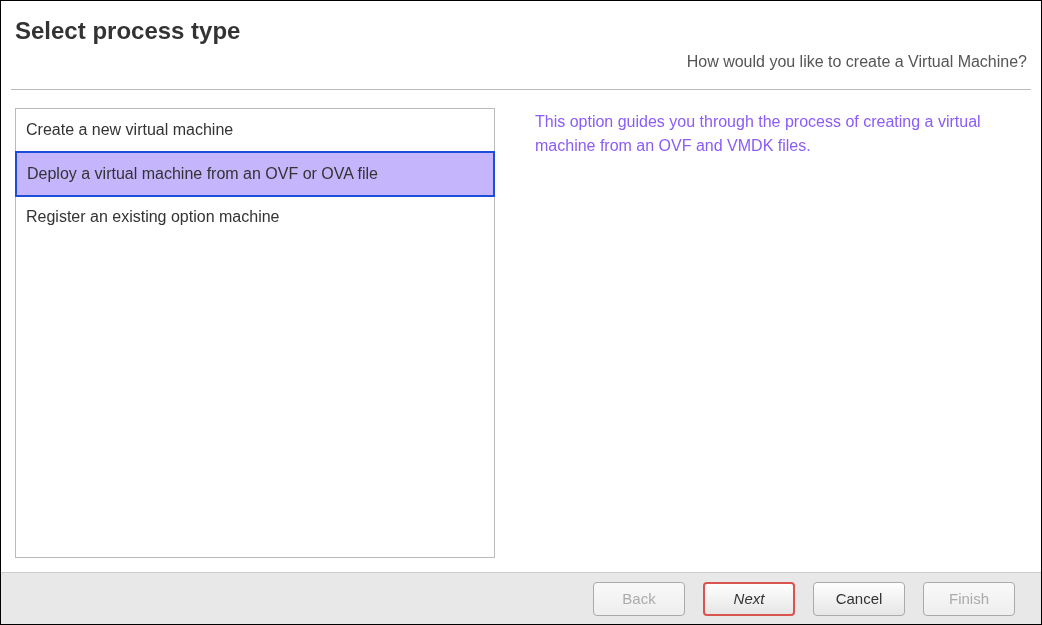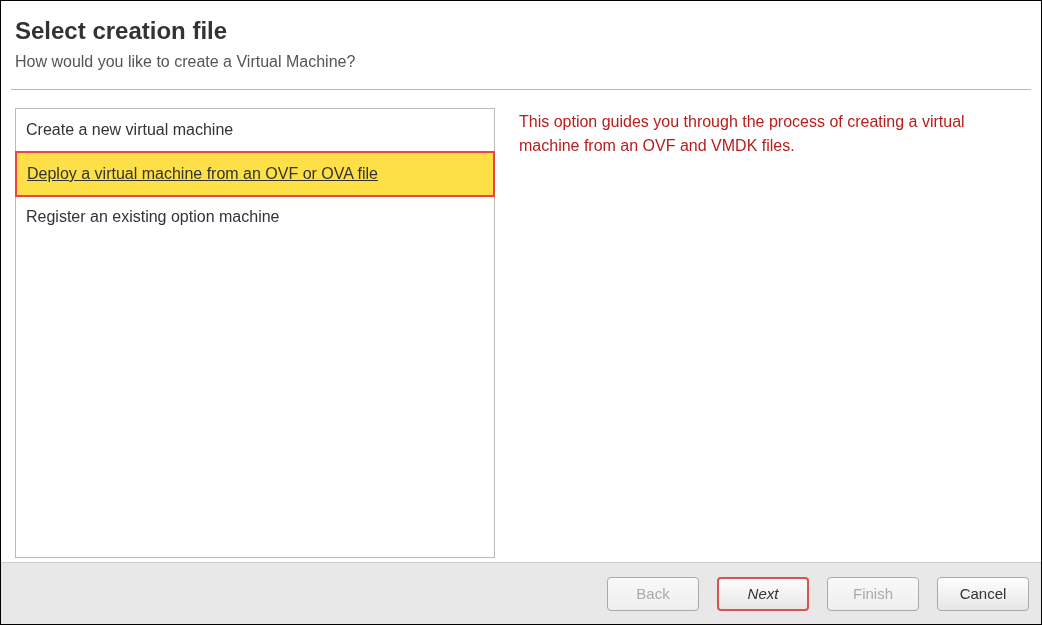--- a/index.html
+++ b/index.html
@@ -22,72 +22,72 @@
     .title {
       font-size: 24px;
       font-weight: bold;
       color: #333;
       margin-bottom: 8px;
     }
     .subtitle {
       font-size: 16px;
       color: #555;
       margin-bottom: 10px;
+      text-align: right;
     }
     .divider {
       border: none;
       border-top: 1px solid #bbb;
       margin: 0 10px 0 10px;
     }
     .content {
       display: flex;
       padding: 18px 20px 0 14px;
-      gap: 24px;
+      gap: 40px;
     }
     .option-list {
       width: 480px;
       height: 450px;
       border: 1px solid #bbb;
       background: #fff;
     }
     .option-item {
       padding: 12px 10px;
       font-size: 16px;
       color: #333;
       cursor: pointer;
       border-bottom: 1px solid transparent;
     }
     .option-item.selected {
-      background: #fde047;
-      border: 2px solid #ef4444;
+      background: #c4b5fd;
+      border: 2px solid #1d4ed8;
       margin: -1px;
       position: relative;
       z-index: 1;
-      text-decoration: underline;
     }
     .description {
       flex: 1;
       font-size: 16px;
-      color: #b91c1c;
+      color: #8b5cf6;
       line-height: 1.5;
       padding-top: 2px;
       padding-right: 20px;
     }
     .footer {
       position: absolute;
       bottom: 0;
       left: 0;
       right: 0;
-      height: 62px;
+      height: 52px;
       background: #e8e8e8;
       border-top: 1px solid #ccc;
       display: flex;
       justify-content: flex-end;
       align-items: center;
-      padding-right: 12px;
+      padding-right: 26px;
       gap: 18px;
     }
     .btn {
       min-width: 92px;
       height: 34px;
       font-size: 15px;
       border: 1px solid #aaa;
       border-radius: 4px;
       background: linear-gradient(#fefefe, #e6e6e6);
       color: #333;
@@ -100,21 +100,21 @@
     }
     .btn.highlight {
       border: 2px solid #d9534f;
       font-style: italic;
     }
   </style>
 </head>
 <body>
 
 <div class="header">
-  <div class="title">Select creation file</div>
+  <div class="title">Select process type</div>
   <div class="subtitle">How would you like to create a Virtual Machine?</div>
 </div>
 <hr class="divider">
 
 <div class="content">
   <div class="option-list">
     <div class="option-item">
       <span>Create a new virtual machine</span>
     </div>
     <div class="option-item selected">
@@ -123,15 +123,15 @@
     <div class="option-item">
       <span>Register an existing option machine</span>
     </div>
   </div>
   <div class="description">This option guides you through the process of creating a virtual machine from an OVF and VMDK files.</div>
 </div>
 
 <div class="footer">
   <button class="btn" disabled="">Back</button>
   <button class="btn highlight">Next</button>
+  <button class="btn">Cancel</button>
   <button class="btn" disabled="">Finish</button>
-  <button class="btn">Cancel</button>
 </div>
 
 </body></html>

